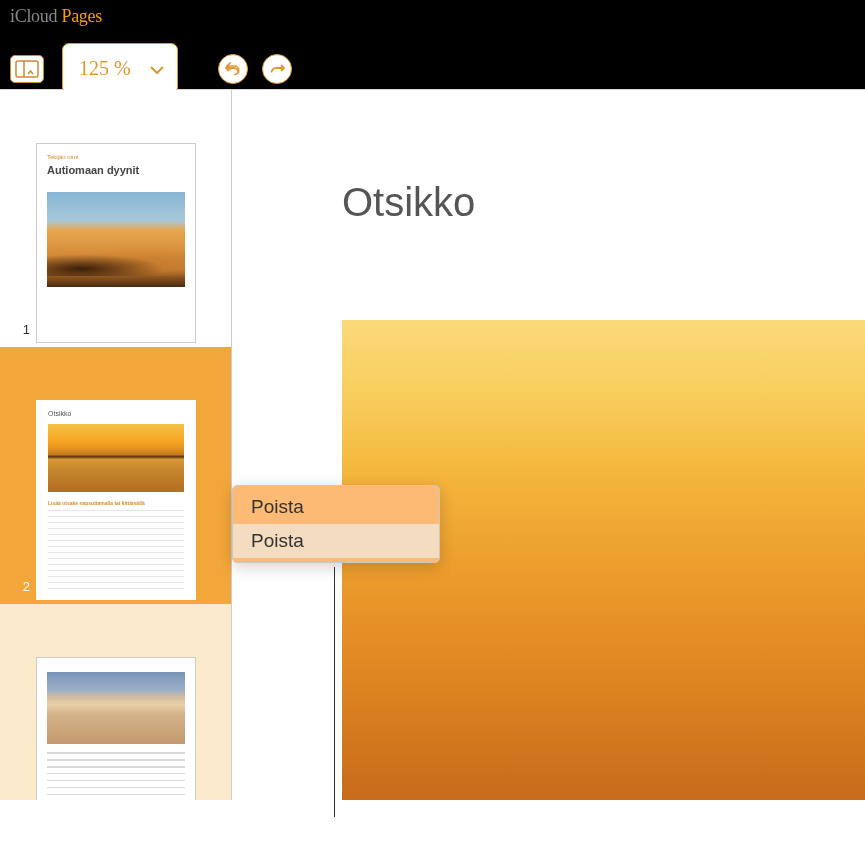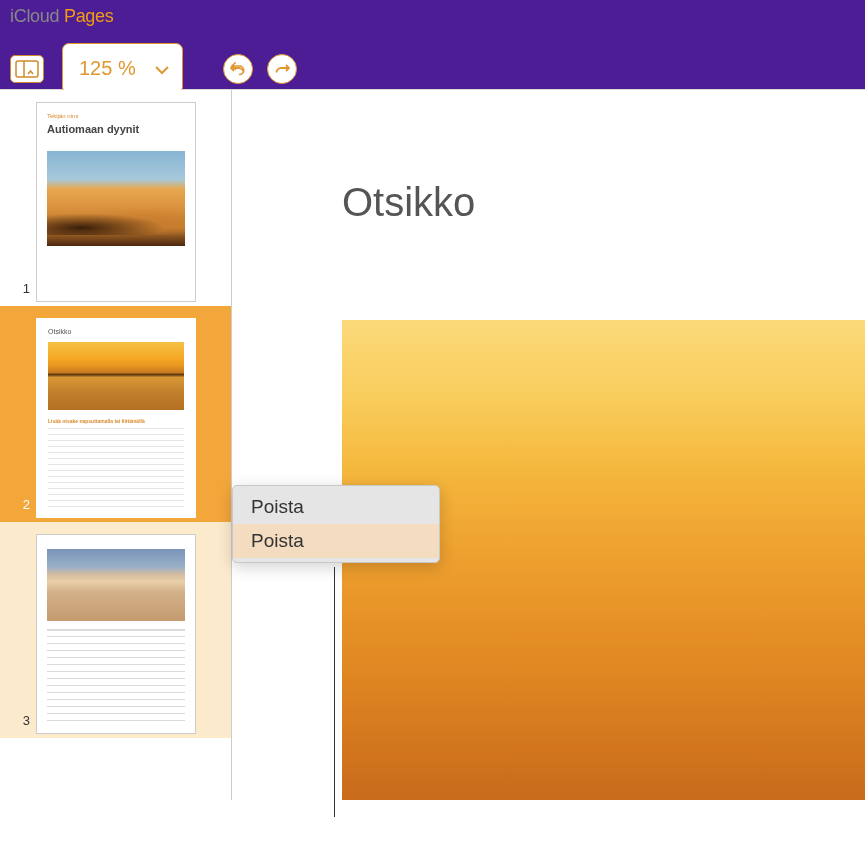--- a/index.html
+++ b/index.html
@@ -10,23 +10,24 @@
     body {
       font-family: -apple-system, BlinkMacSystemFont, "Helvetica Neue", Arial, sans-serif;
       background: #fff;
       width: 865px;
       height: 857px;
       overflow: hidden;
       position: relative;
     }
     .header {
       height: 90px;
-      background: #4c1d95;
+      background: #000000;
       border-bottom: 1px solid #d9d9d9;
       position: relative;
+      font-family: Liberation Serif, serif;
     }
     .brand {
       position: absolute;
       left: 10px;
       top: 6px;
       font-size: 18px;
       letter-spacing: -0.3px;
     }
     .brand-icloud {
       color: #888;
@@ -133,20 +134,21 @@
     .thumb-wrap.selected .page-num {
       color: #fff;
     }
     .thumb {
       width: 160px;
       height: 200px;
       background: #fff;
       border: 1px solid #ccc;
       overflow: hidden;
       position: relative;
+      margin-top: 41px;
     }
     .thumb-wrap.selected .thumb {
       border: 2px solid #fff;
     }
     
     .t1-author {
       position: absolute;
       top: 10px;
       left: 10px;
       font-size: 6px;
@@ -287,21 +289,21 @@
         #de8521 75%,
         #d3771e 88%,
         #c86b1c 100%);
     }
     
     .ctx-menu {
       position: absolute;
       left: 232px;
       top: 485px;
       width: 208px;
-      background: #e5e5e5;
+      background: #fdba74;
       border: 1px solid #c8c8c8;
       border-radius: 5px;
       box-shadow: 0 4px 16px rgba(0,0,0,0.18);
       padding: 4px 0;
       z-index: 100;
     }
     .ctx-item {
       padding: 6px 18px;
       font-size: 19px;
       color: #333;

